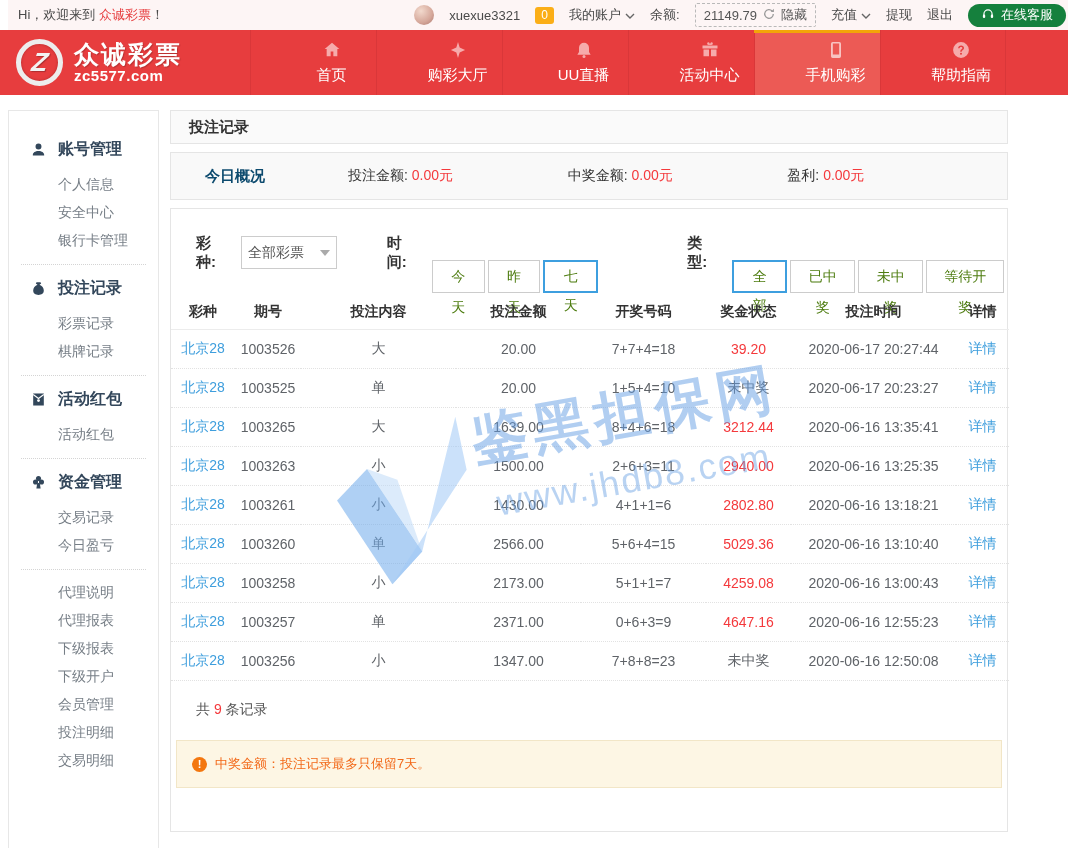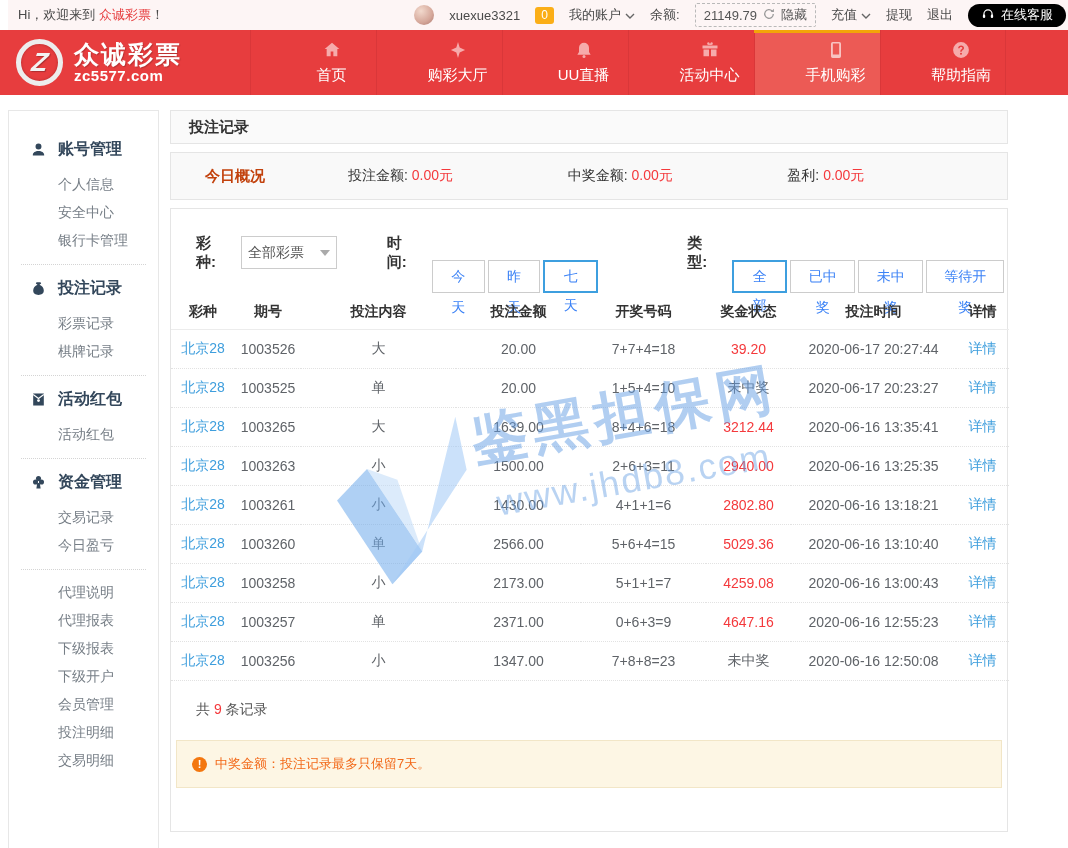--- a/index.html
+++ b/index.html
@@ -12,21 +12,21 @@
   .brand-red { color:#e73d3e; }
   .tb-right { margin-left:auto; display:flex; align-items:center; gap:15px; }
   .avatar { width:20px; height:20px; border-radius:50%;
     background:radial-gradient(circle at 35% 30%, #f2d9cd, #d5a79a 60%, #a9766c); }
   .badge { background:#fbae17; color:#fff; font-size:12px; min-width:19px; height:17px;
     line-height:17px; text-align:center; border-radius:3px; padding:0 4px; cursor:pointer; }
   .chev { display:inline-block; margin-left:4px; }
   .balance-box { border:1px dashed #b9b9b9; border-radius:2px; padding:2px 8px;
     display:flex; align-items:center; gap:6px; color:#555; cursor:default; }
   .tb-link { cursor:pointer; display:flex; align-items:center; }
-  .service-btn { background:#000000; color:#fff; height:23px; border-radius:12px;
+  .service-btn { background:#15803d; color:#fff; height:23px; border-radius:12px;
     display:flex; align-items:center; gap:6px; padding:0 13px; font-size:13px; cursor:pointer; }
 
   
   .mainnav { position:absolute; top:30px; left:0; width:100%; height:65px; background:#e73d3e; display:flex; }
   .logo-wrap { width:250px; display:flex; align-items:center; padding-left:16px; gap:11px; }
   .logo-circle { width:47px; height:47px; border-radius:50%; border:5px solid #ededed;
     display:flex; align-items:center; justify-content:center; flex:none;
     box-shadow:inset 0 0 3px rgba(0,0,0,.25); }
   .logo-z { color:#f3f3f3; font-size:26px; font-weight:bold; font-style:italic;
     transform:skewX(-8deg); text-shadow:1px 1px 1px rgba(0,0,0,.25); }
@@ -53,38 +53,38 @@
   .side-item { height:28px; line-height:28px; padding-left:49px; font-size:14px; color:#767e86; cursor:pointer; }
   .side-div { border-top:1px dotted #d4d4d4; margin:10px 12px 8px; }
 
   
   .title-box { position:absolute; left:170px; top:110px; width:838px; height:34px;
     line-height:32px; background:#fafafa; border:1px solid #e5e5e5; padding-left:18px;
     font-size:15px; font-weight:bold; color:#333; }
   .summary-box { position:absolute; left:170px; top:152px; width:838px; height:48px;
     background:#f9f9f9; border:1px solid #e5e5e5; display:flex; align-items:center;
     font-size:14px; color:#333; }
-  .sum-title { margin-left:34px; width:166px; font-size:15px; font-weight:bold; color:#c2410c; }
+  .sum-title { margin-left:34px; width:166px; font-size:15px; font-weight:bold; color:#0c4a6e; }
   .sum-item { width:255px; }
   .red { color:#f4393c; }
   .blue { color:#3e9edd; text-decoration:none; cursor:pointer; }
 
   .main-panel { position:absolute; left:170px; top:208px; width:838px; height:624px;
     background:#fff; border:1px solid #e5e5e5; }
 
   .filters { height:87px; display:flex; align-items:center; padding-left:25px; font-size:15px; color:#333; }
   .f-label { font-weight:bold; margin-right:14px; }
   .f-label.time { margin-left:50px; }
   .f-label.type { margin-left:86px; }
   .select { width:108px; height:33px; border:1px solid #ccc; background:#fff; display:flex;
     align-items:center; justify-content:center; gap:16px; font-size:14px; color:#555; cursor:pointer; }
   .caret { width:0; height:0; border-left:5px solid transparent; border-right:5px solid transparent;
     border-top:6px solid #aaa; }
   .fbtn { min-width:47px; padding:0 13px; height:33px; line-height:31px; border:1px solid #ccc;
-    background:#fff; font-size:14px; color:#3b82f6; margin-right:3px; text-align:center; cursor:pointer;margin-top:48px; }
+    background:#fff; font-size:14px; color:#4d7c0f; margin-right:3px; text-align:center; cursor:pointer;margin-top:48px; }
   .fbtn.active { border:2px solid #3d9fdf; line-height:29px; }
 
   table.records { width:100%; border-collapse:collapse; table-layout:fixed; font-size:14px;
     color:#5f6368; text-align:center; }
   table.records th { height:33px; font-weight:bold; color:#333; border-bottom:1px solid #ececec; }
   table.records td { height:39px; border-bottom:1px dotted #e2e2e2; }
 
   .count-row { padding:20px 0 0 25px; font-size:14px; color:#555; }
 
   .notice { position:absolute; left:5px; right:5px; top:531px; height:48px; background:#fdf6e4;

